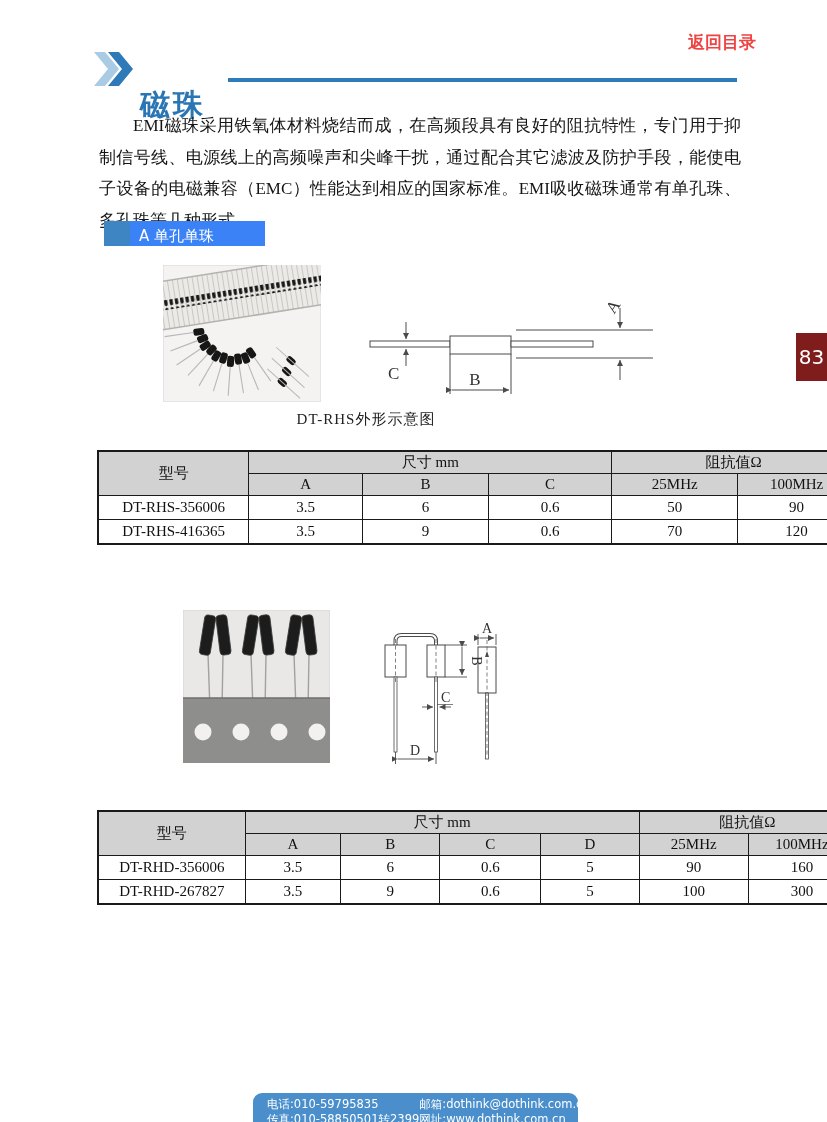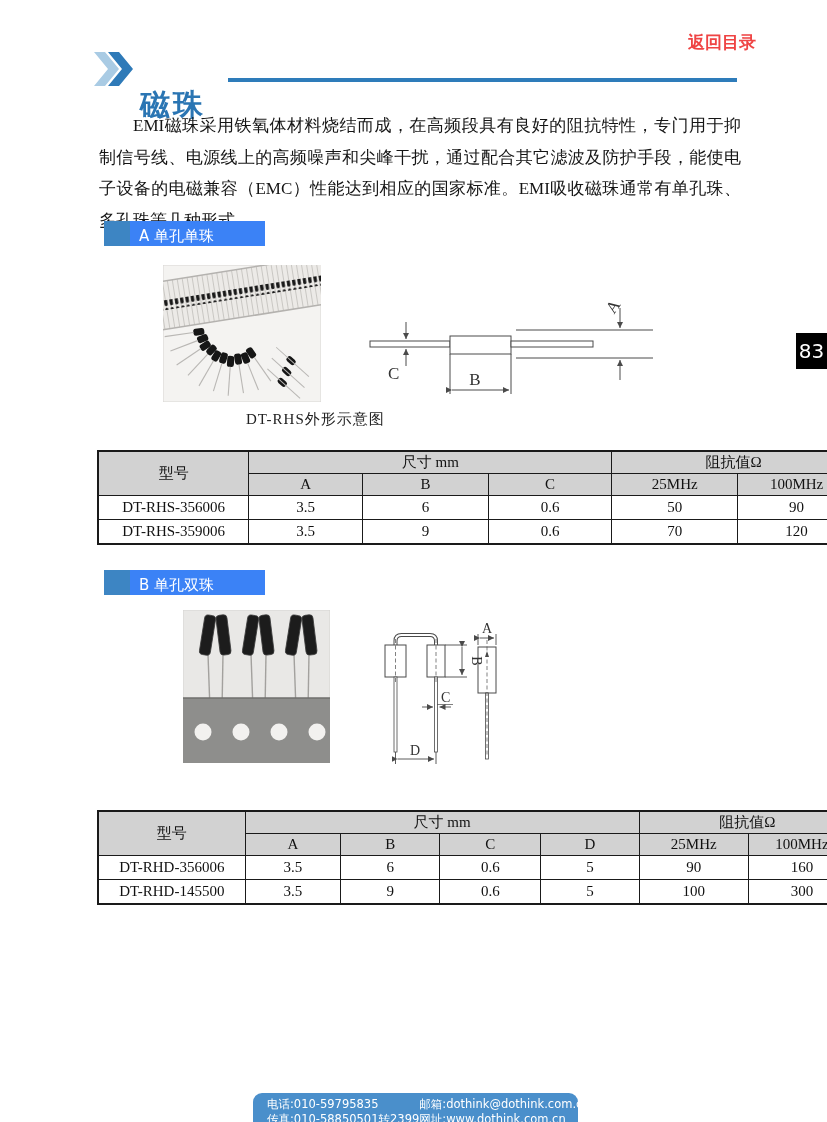--- a/index.html
+++ b/index.html
@@ -34,39 +34,39 @@
     position:absolute; left:104px; width:161px; height:25px; background:#3b82f6;
     display:flex; align-items:flex-end;
   }
   .section-bar .sq { width:26px; height:25px; background:#3d85c3; flex:0 0 auto; }
   .section-bar .lbl {
     color:#ffffff; font-size:15px; margin-left:9px; white-space:nowrap;
     font-family:"DejaVu Sans","Liberation Sans",sans-serif;
   }
   .figure { position:absolute; }
   .caption {
-    position:absolute; left:246px; width:240px; 
+    position:absolute; left:246px; width:240px; text-align:center;
     font-size:15px; color:#222; letter-spacing:1px;
   }
   
   table.spec {
     position:absolute; left:97px; width:760px; border-collapse:collapse;
     border:2px solid #1a1a1a; font-size:15px; table-layout:fixed;
     font-family:"Liberation Serif","DejaVu Serif",serif;
   }
   table.spec td {
     border:1px solid #1a1a1a; text-align:center; vertical-align:middle;
     height:22px; padding:1px 2px;
   }
   table.spec tr.hd td { background:#d2d2d2; }
   table.spec tr.data td { height:24px; }
   
   .page-tab {
-    position:absolute; left:796px; top:333px; width:31px; height:36px;
-    background:#000000; color:#ffffff; font-size:20px;
+    position:absolute; left:796px; top:333px; width:31px; height:48px;
+    background:#7f1d1d; color:#ffffff; font-size:20px;
     display:flex; align-items:center; justify-content:center;
     font-family:"DejaVu Sans","Liberation Sans",sans-serif;
   }
   
   .footer-box {
     position:absolute; left:253px; top:1093px; width:325px; height:38px;
     background:#4a8fcb; border-radius:9px; color:#ffffff;
     display:flex; padding:4px 12px 0 14px;
     font-family:"DejaVu Sans","Liberation Sans",sans-serif; font-size:11.5px; line-height:15px;
   }
@@ -224,34 +224,30 @@
       </tr>
       <tr class="data">
         <td>DT-RHS-356006</td>
         <td>3.5</td>
         <td>6</td>
         <td>0.6</td>
         <td>50</td>
         <td>90</td>
       </tr>
       <tr class="data">
-        <td>DT-RHS-359006</td>
+        <td>DT-RHS-416365</td>
         <td>3.5</td>
         <td>9</td>
         <td>0.6</td>
         <td>70</td>
         <td>120</td>
       </tr>
     </tbody>
   </table>
 
-  <div class="section-bar" style="top:570px">
-    <span class="sq"></span>
-    <span class="lbl">B 单孔双珠</span>
-  </div>
 
   <svg class="figure" style="left:183px; top:610px" width="147" height="153" viewBox="0 0 147 153">
     <rect width="147" height="153" fill="#e9e8e6" stroke="#d5d4d1" stroke-width="1"></rect>
     <g stroke="#a3a19e" stroke-width="1.4">
       <line x1="25" y1="44" x2="27" y2="100"></line>
         <line x1="40" y1="44" x2="39" y2="100"></line>
       <line x1="68" y1="44" x2="70" y2="100"></line>
         <line x1="83" y1="44" x2="82" y2="100"></line>
       <line x1="111" y1="44" x2="113" y2="100"></line>
         <line x1="126" y1="44" x2="125" y2="100"></line>
@@ -350,21 +346,21 @@
       <tr class="data">
         <td>DT-RHD-356006</td>
         <td>3.5</td>
         <td>6</td>
         <td>0.6</td>
         <td>5</td>
         <td>90</td>
         <td>160</td>
       </tr>
       <tr class="data">
-        <td>DT-RHD-145500</td>
+        <td>DT-RHD-267827</td>
         <td>3.5</td>
         <td>9</td>
         <td>0.6</td>
         <td>5</td>
         <td>100</td>
         <td>300</td>
       </tr>
     </tbody>
   </table>
 

